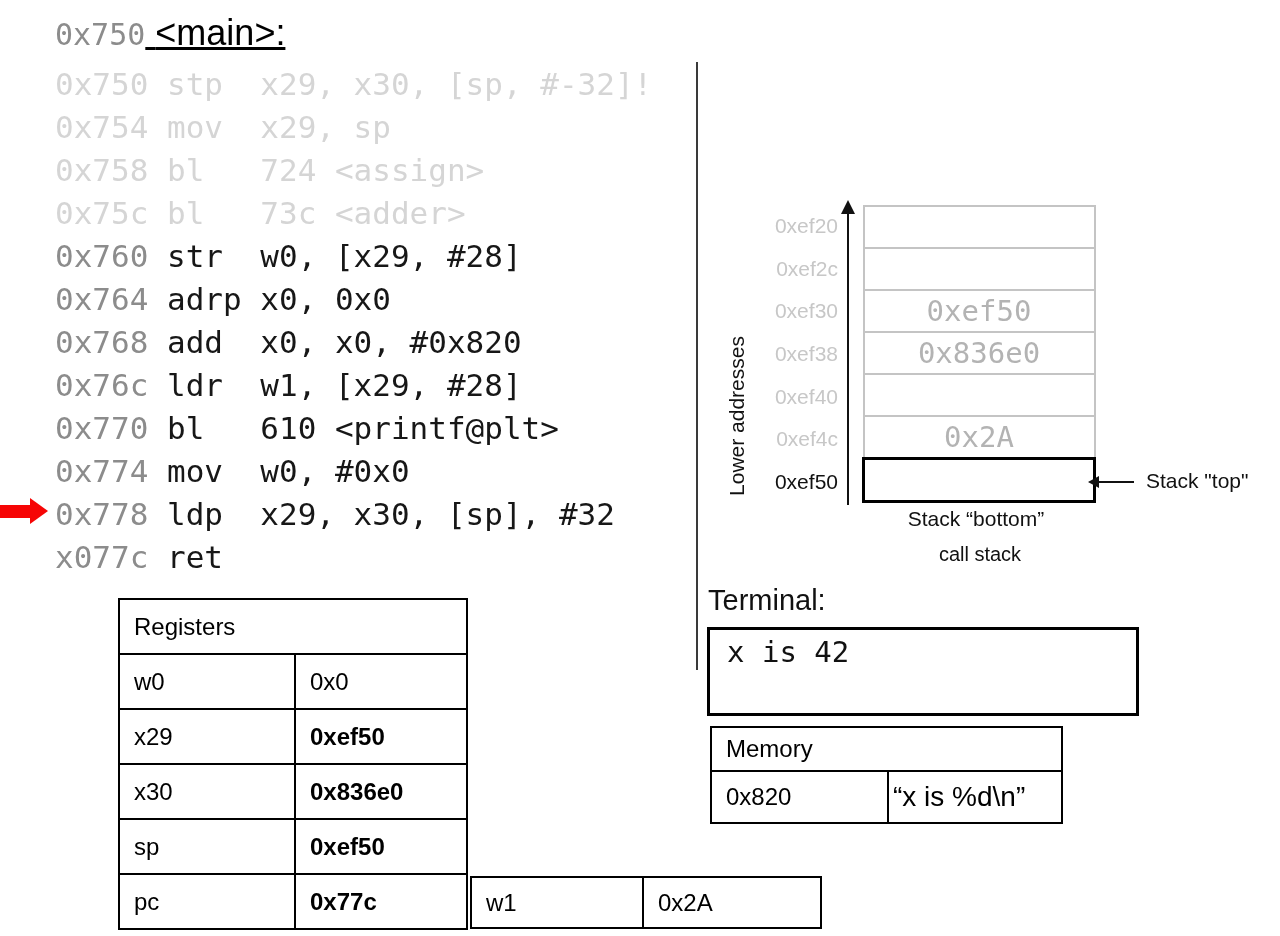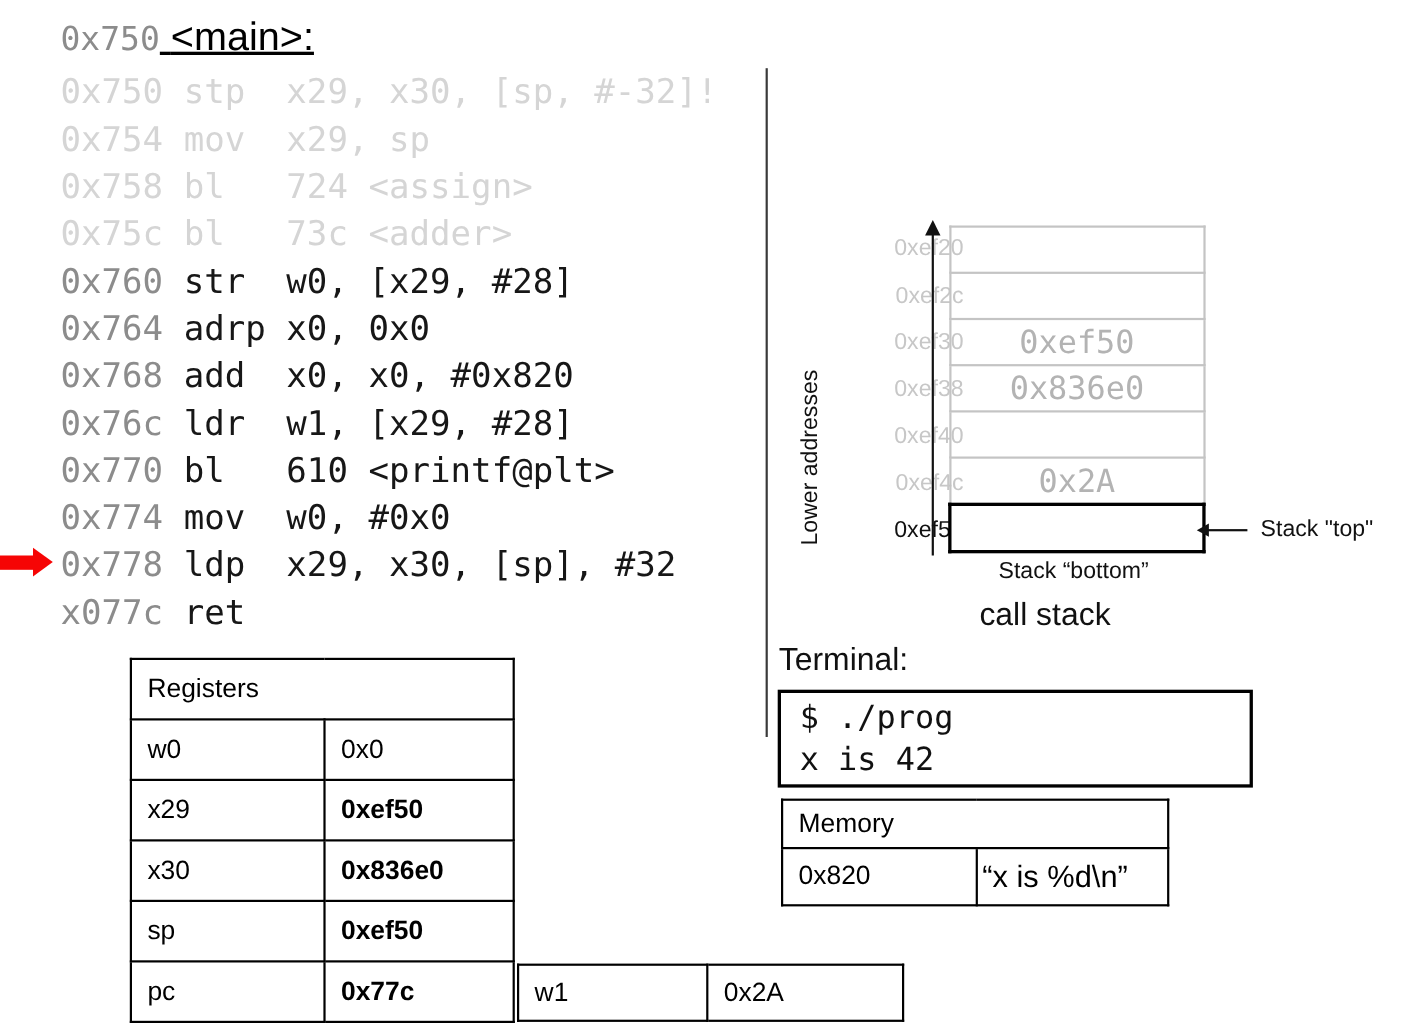--- a/index.html
+++ b/index.html
@@ -20,41 +20,41 @@
   .cur-arrow{position:absolute;left:0;top:498px;width:48px;height:26px;}
   .cur-arrow-shaft{position:absolute;left:0;top:7px;width:30px;height:13px;background:#f60505;}
   .cur-arrow-head{position:absolute;left:30px;top:0;width:0;height:0;
     border-top:13px solid transparent;border-bottom:13px solid transparent;border-left:18px solid #f60505;}
 
   .vdivider{position:absolute;left:696px;top:62px;width:2px;height:608px;background:#3a3a3a;}
 
   
   .axis-label{position:absolute;left:638px;top:403px;width:200px;height:26px;
     transform:rotate(-90deg);text-align:center;font-size:21px;color:#111;}
-  .stack-labels{position:absolute;left:780px;top:205px;width:96px;height:298px;
+  .stack-labels{position:absolute;left:742px;top:205px;width:96px;height:298px;
     display:grid;grid-template-rows:repeat(7,1fr);}
   .stack-label{display:flex;align-items:center;justify-content:flex-end;
     font-size:21px;color:#c7c7c7;}
   .stack-label.black{color:#111;}
   .up-arrow-line{position:absolute;left:847px;top:212px;width:2px;height:293px;background:#111;}
   .up-arrow-head{position:absolute;left:841px;top:200px;width:0;height:0;
     border-left:7px solid transparent;border-right:7px solid transparent;border-bottom:14px solid #111;}
   table.stack-box{position:absolute;left:862px;top:205px;border-collapse:collapse;}
   table.stack-box td{width:228px;height:40px;border:2px solid #c4c4c4;
     font-family:"DejaVu Sans Mono",monospace;font-size:29px;color:#b3b3b3;
     text-align:center;vertical-align:middle;padding:0;}
   table.stack-box td.active{border:3px solid #000;background:#fff;}
   .stacktop-line{position:absolute;left:1094px;top:481px;width:40px;height:2px;background:#111;}
   .stacktop-head{position:absolute;left:1088px;top:476px;width:0;height:0;
     border-top:6px solid transparent;border-bottom:6px solid transparent;border-right:11px solid #111;}
   .stacktop-label{position:absolute;left:1146px;top:469px;font-size:21px;color:#111;white-space:nowrap;}
   .stackbottom-label{position:absolute;left:862px;top:507px;width:228px;text-align:center;
     font-size:21px;color:#111;}
-  .stack-caption{position:absolute;left:830px;top:543px;width:240px;text-align:center;
-    font-size:29px;color:#111;}
+  .stack-caption{position:absolute;left:860px;top:543px;width:240px;text-align:center;
+    font-size:20px;color:#111;}
 
   
   table.data-table{border-collapse:collapse;position:absolute;}
   table.data-table td{border:2.5px solid #000;padding:0 0 0 14px;vertical-align:middle;
     font-size:24px;color:#000;background:#fff;}
   td.thead{background:#d9d9d9;height:42px;font-size:24px;}
   table.reg-table{left:118px;top:598px;}
   table.reg-table td{height:53px;}
   table.reg-table td.rname{width:160px;}
   table.reg-table td.rval{width:156px;}
@@ -128,21 +128,21 @@
         </tr>
       </tbody>
     </table>
   <div class="stacktop-line"></div>
   <div class="stacktop-head"></div>
   <div class="stacktop-label">Stack "top"</div>
   <div class="stackbottom-label">Stack “bottom”</div>
   <div class="stack-caption">call stack</div>
 
   <div class="term-label">Terminal:</div>
-  <div class="term-box"><div>$ ./prog</div><div>x is 42</div></div>
+  <div class="term-box"><div>x is 42</div></div>
 
   <table class="data-table mem-table">
     <tbody>
       <tr>
           <td class="thead" colspan="2">Memory</td>
         </tr>
       <tr>
         <td class="maddr">0x820</td>
         <td class="mval">“x is %d\n”</td>
       </tr>

